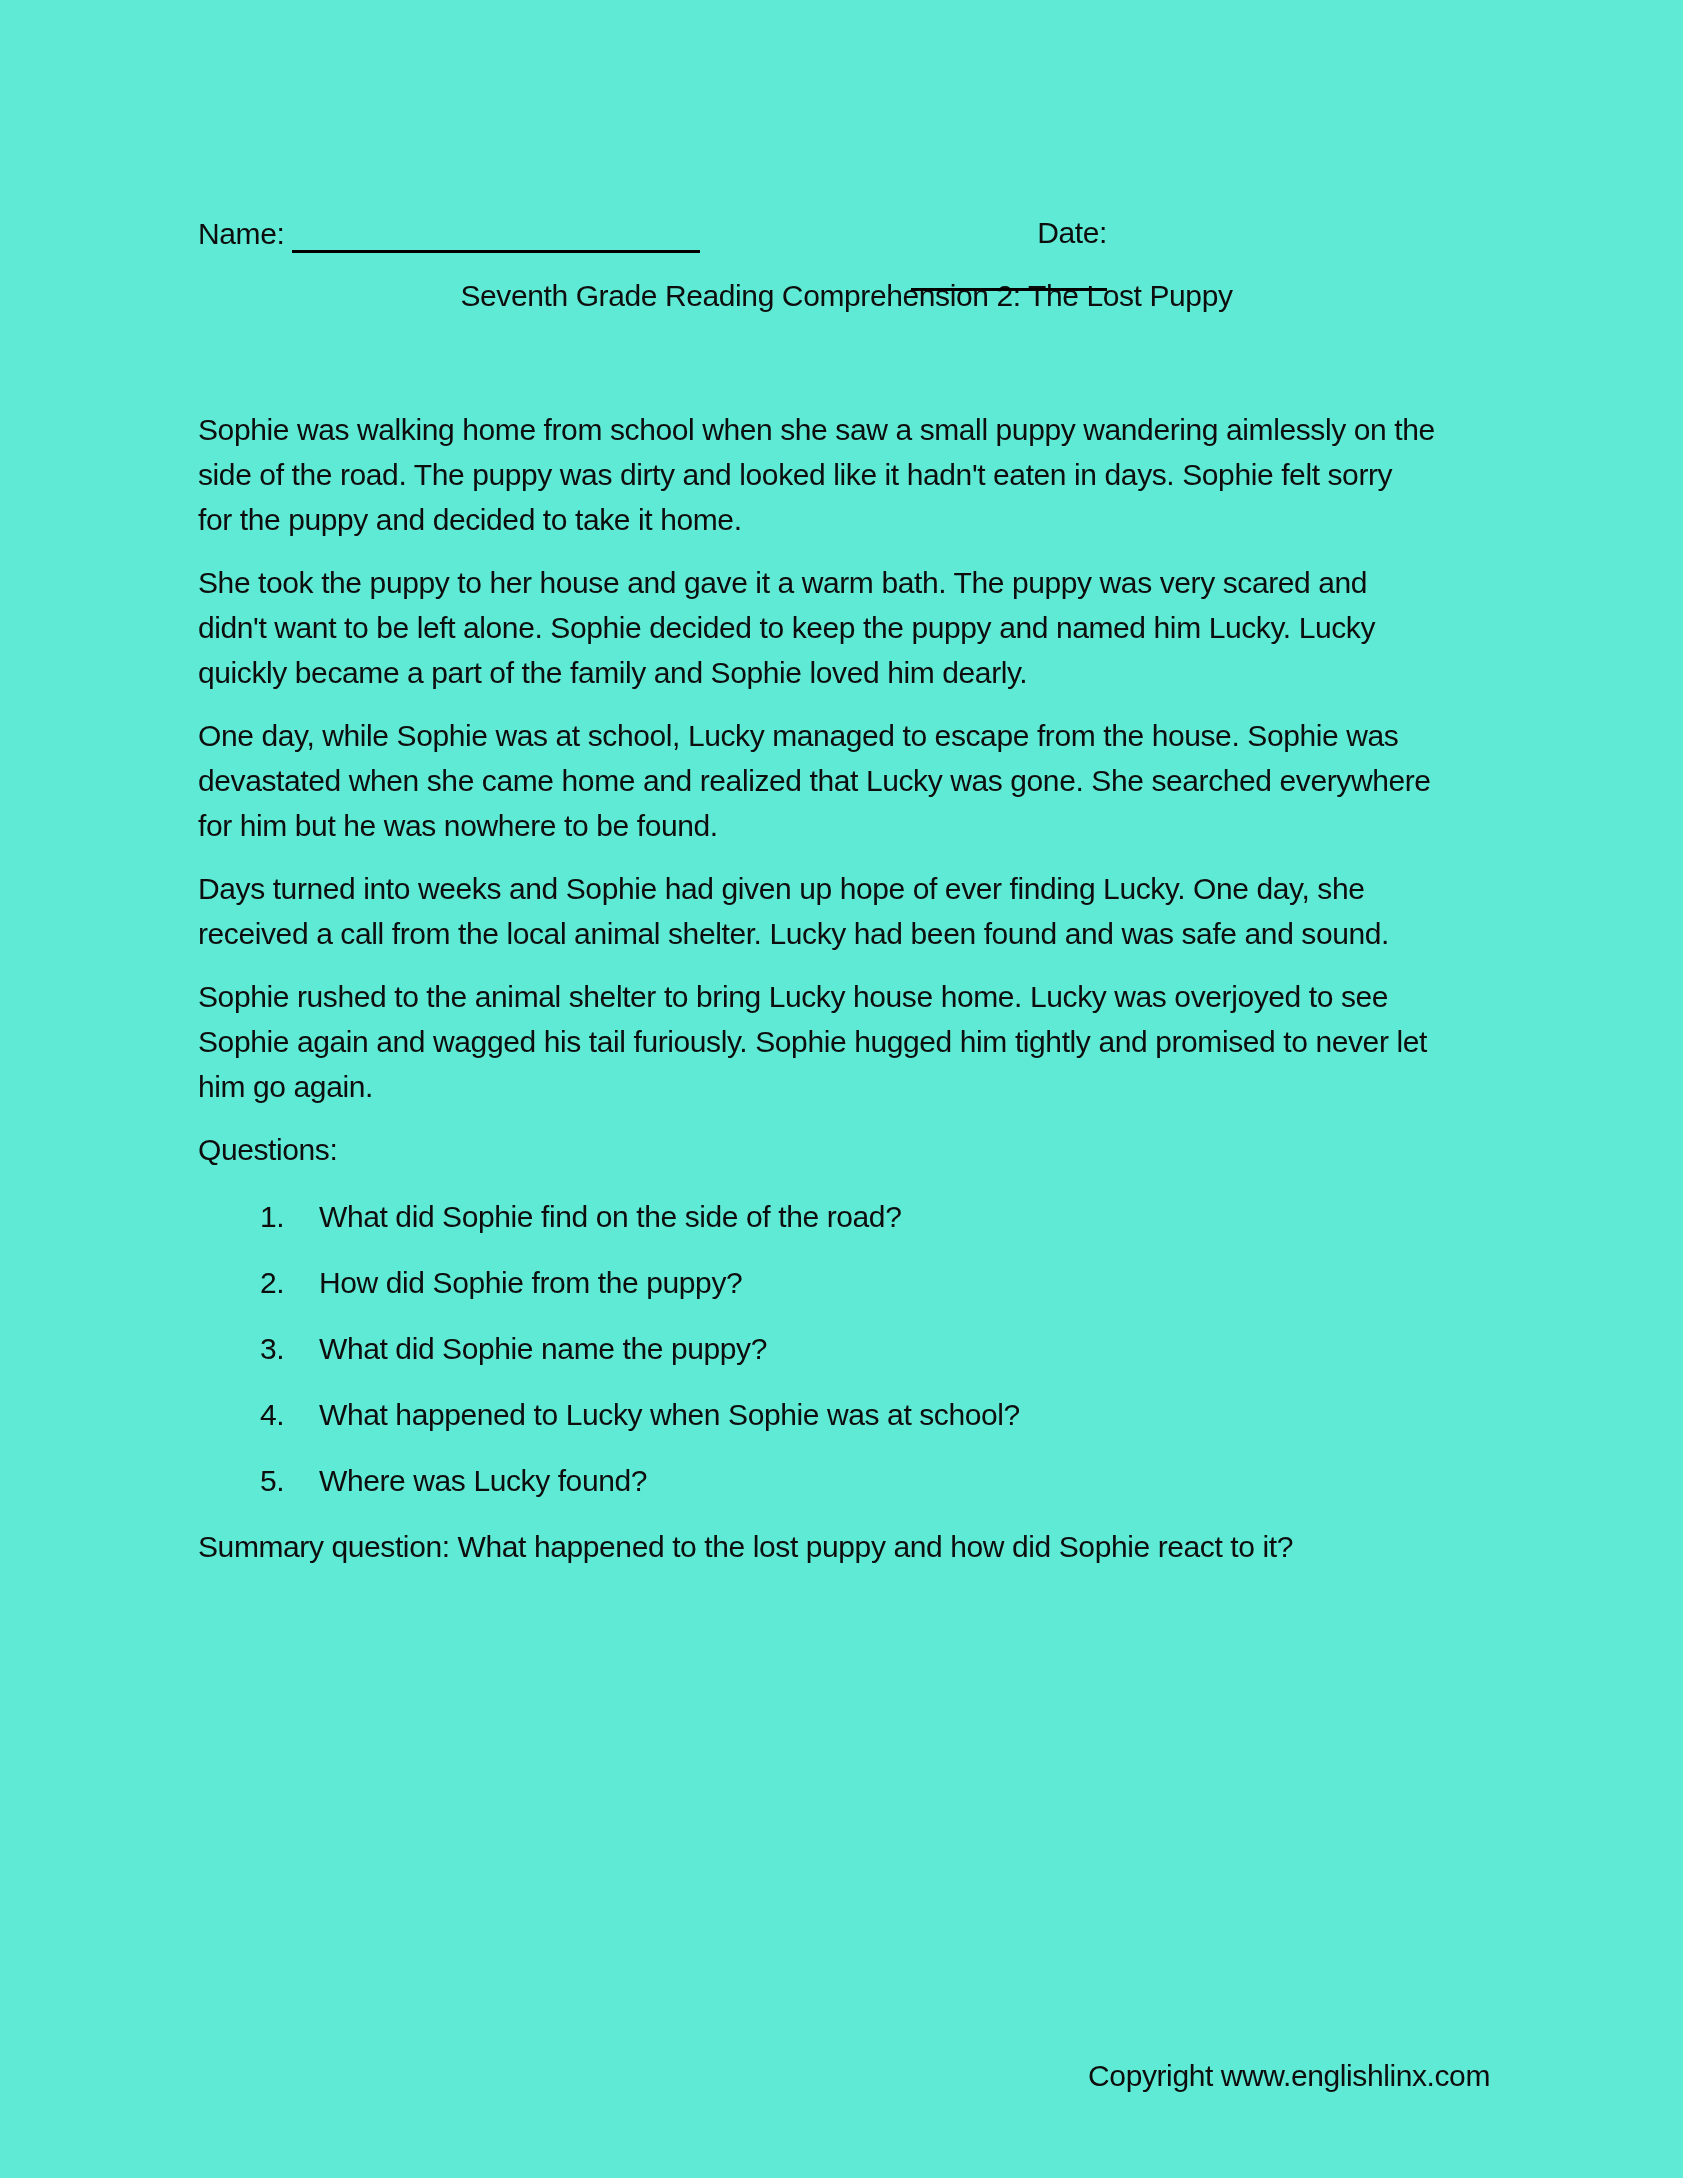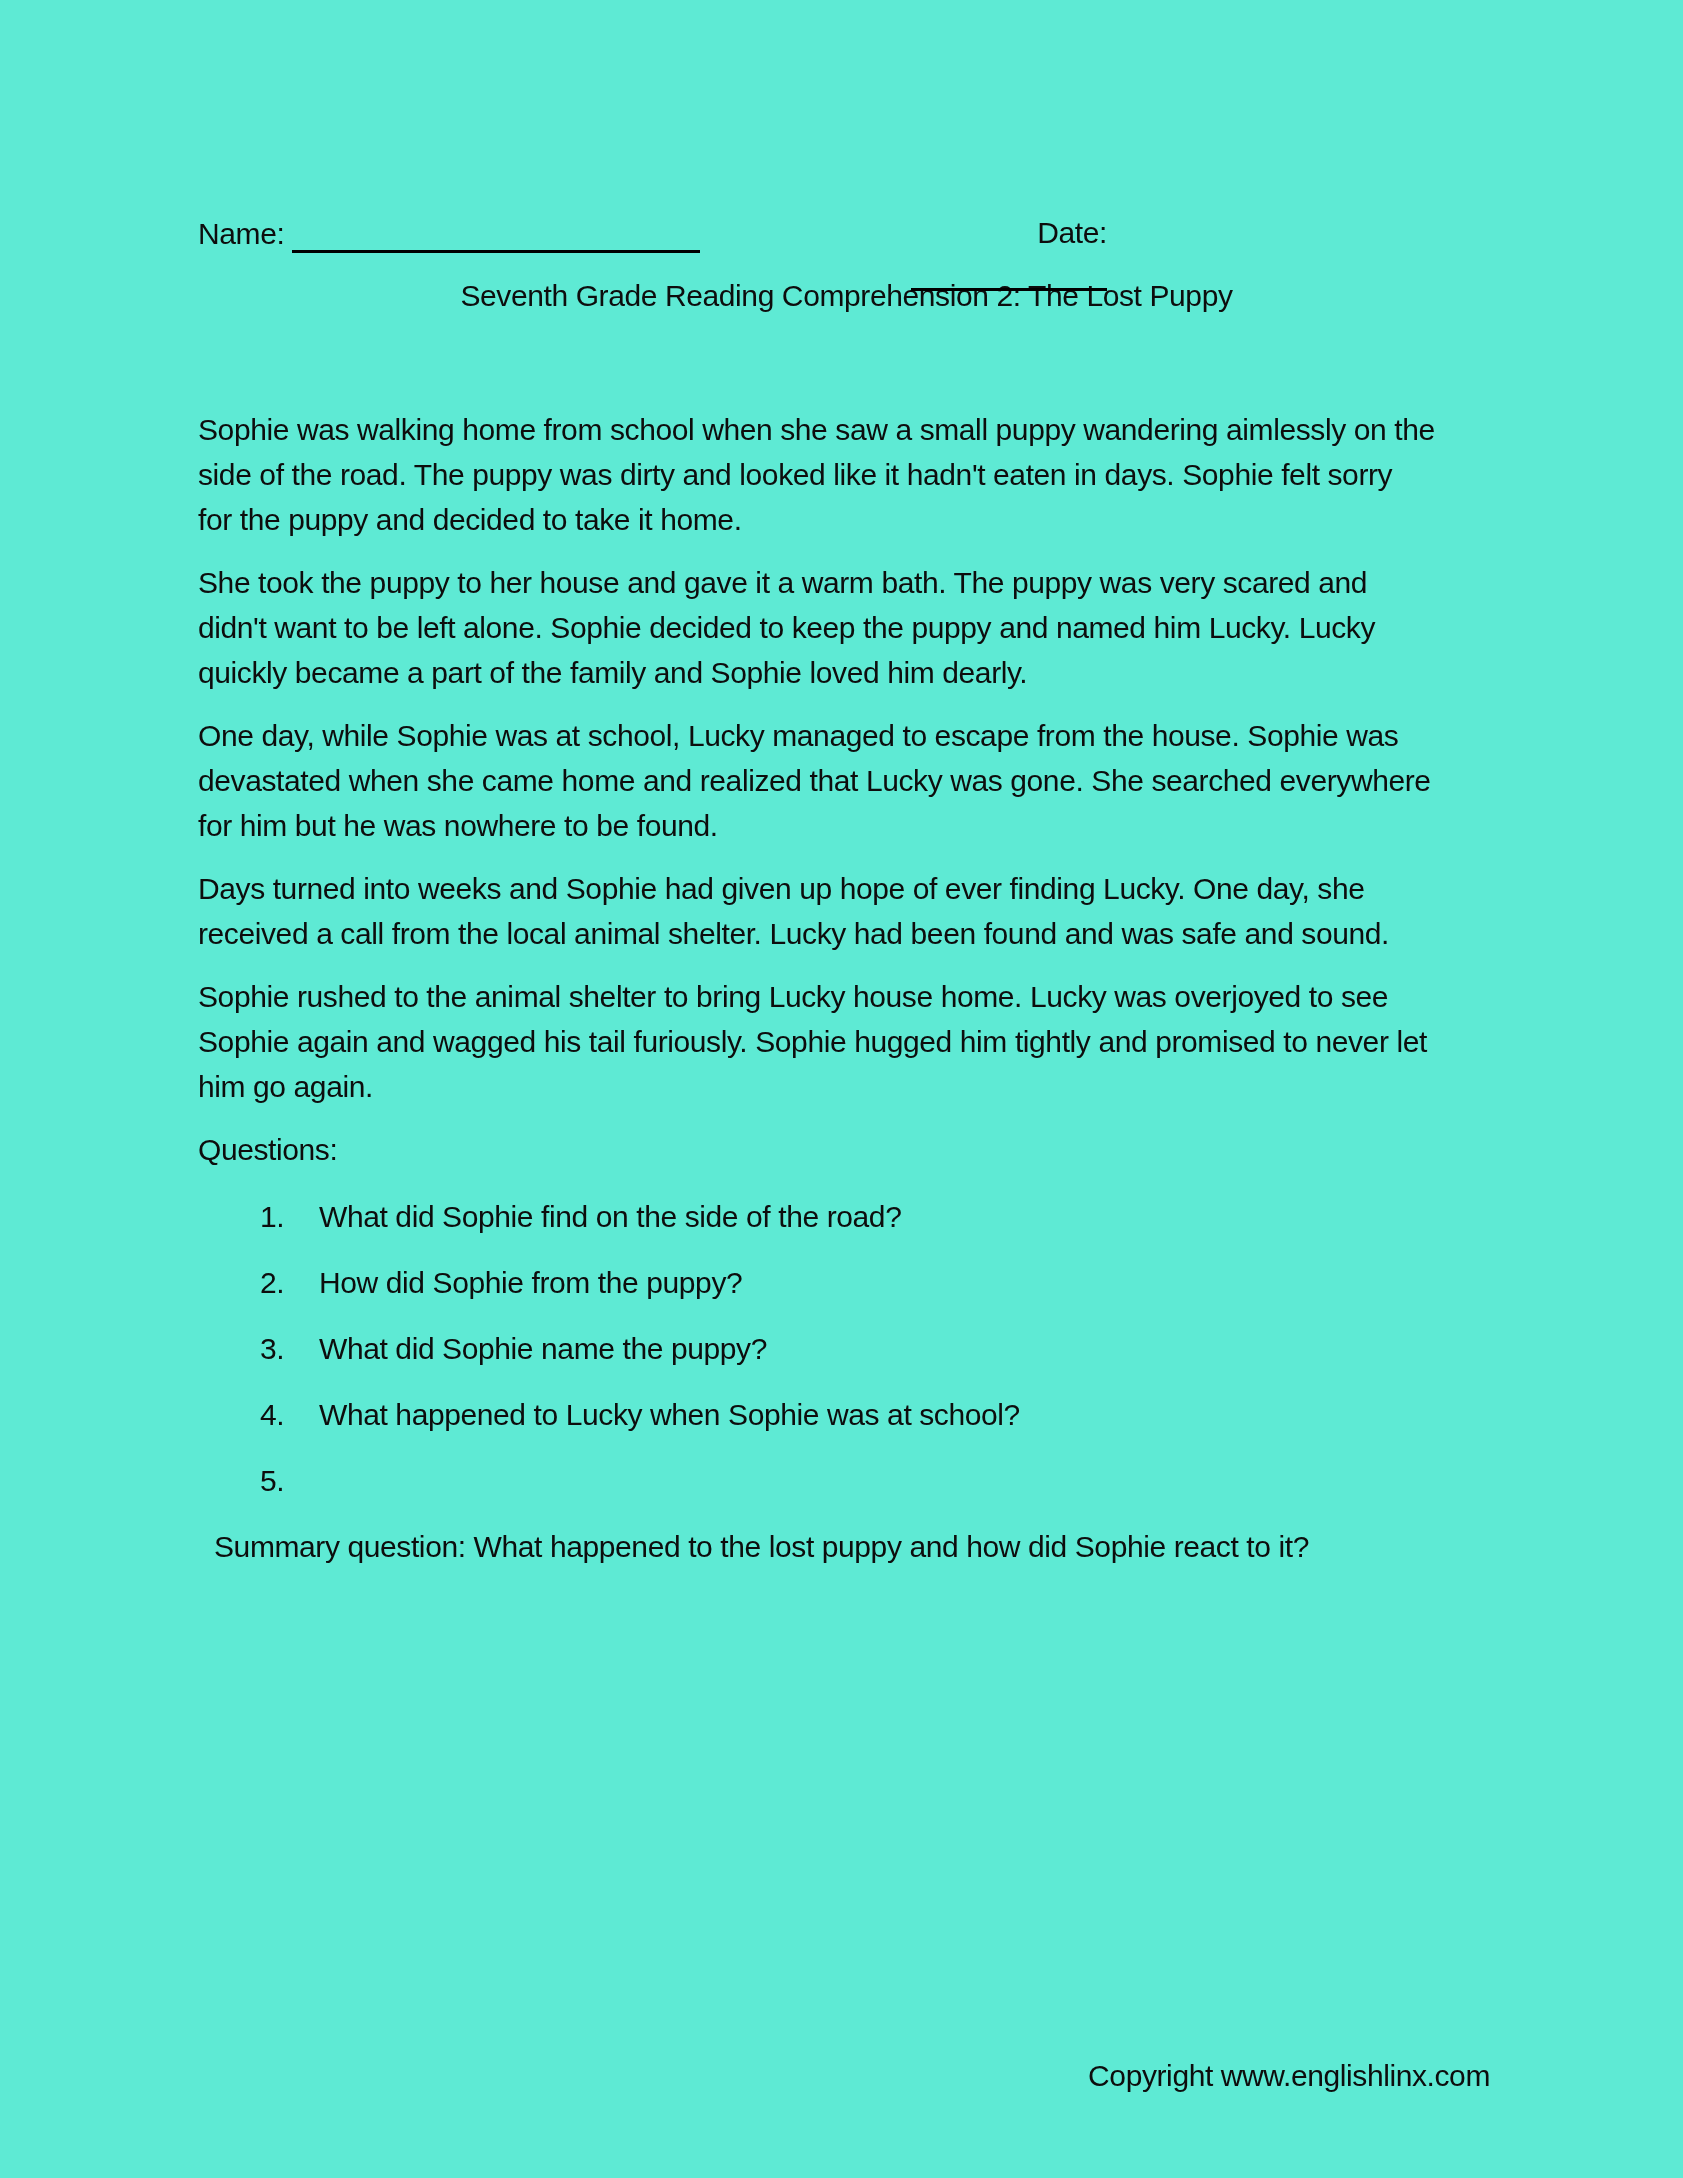--- a/index.html
+++ b/index.html
@@ -81,21 +81,21 @@
   .question-number {
     margin-left: 62px;
     width: 59px;
     flex: 0 0 59px;
   }
   .summary-question {
     font-size: 30px;
     line-height: 45px;
     letter-spacing: -0.4px;
     width: 1445px;
-    margin: 16px;
+    margin: 0;
   }
   .copyright {
     position: absolute;
     top: 2057px;
     right: 193px;
     font-size: 30px;
     letter-spacing: -0.4px;
     line-height: 38px;
   }
 </style>
@@ -149,20 +149,21 @@
       <div class="question-item">
         <span class="question-number">3.</span>
         <span class="question-text">What did Sophie name the puppy?</span>
       </div>
       <div class="question-item">
         <span class="question-number">4.</span>
         <span class="question-text">What happened to Lucky when Sophie was at school?</span>
       </div>
       <div class="question-item">
         <span class="question-number">5.</span>
+        <span class="question-text">Where was Lucky found?</span>
       </div>
     </div>
 
     <p class="summary-question">Summary question: What happened to the lost puppy and how did Sophie react to it?</p>
 
   </div>
 
   <div class="copyright">Copyright www.englishlinx.com</div>
 </div>
 

